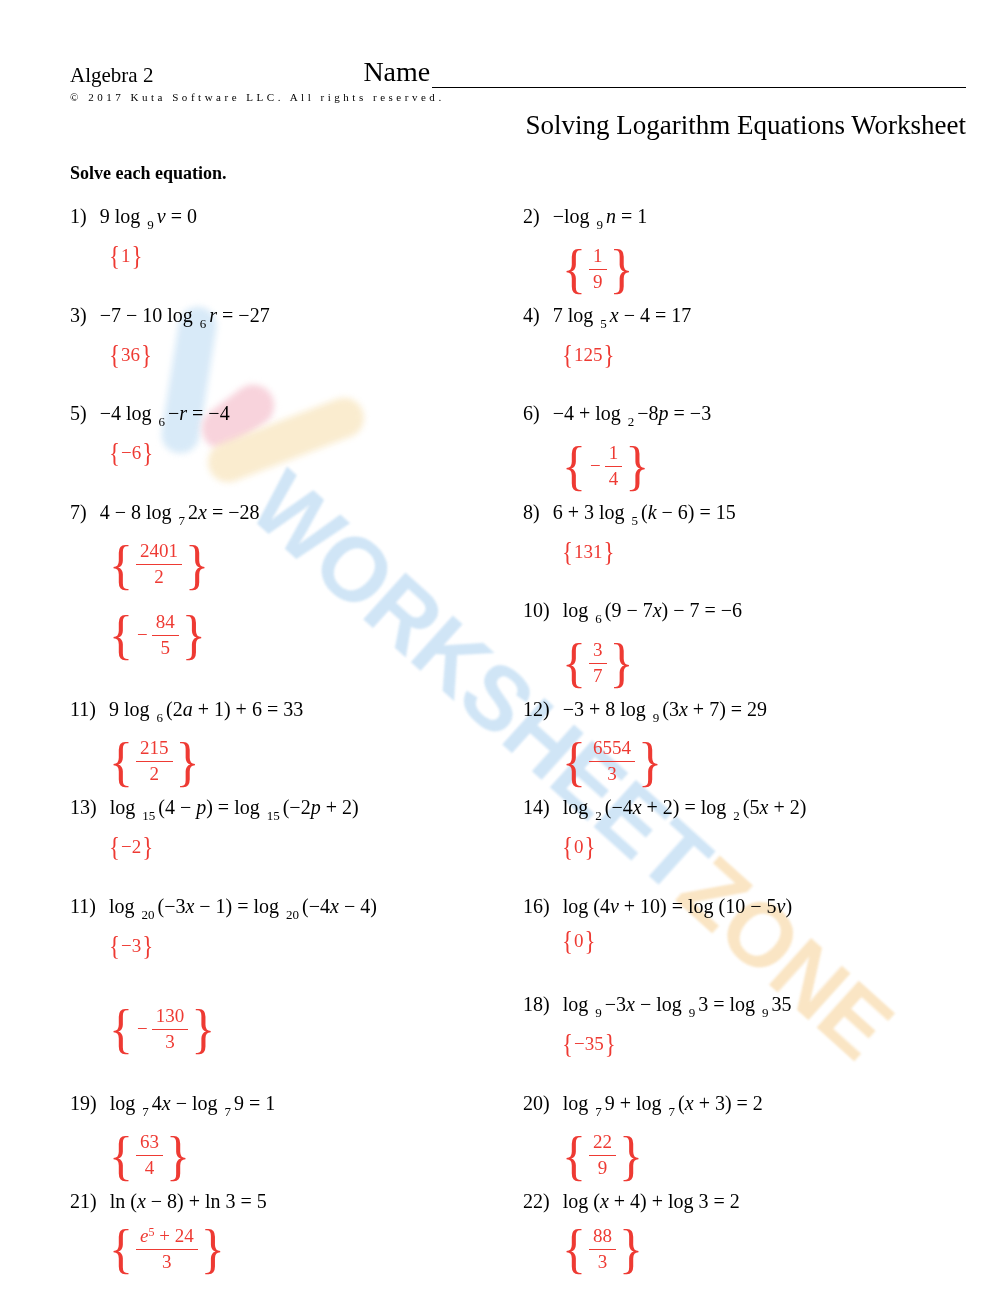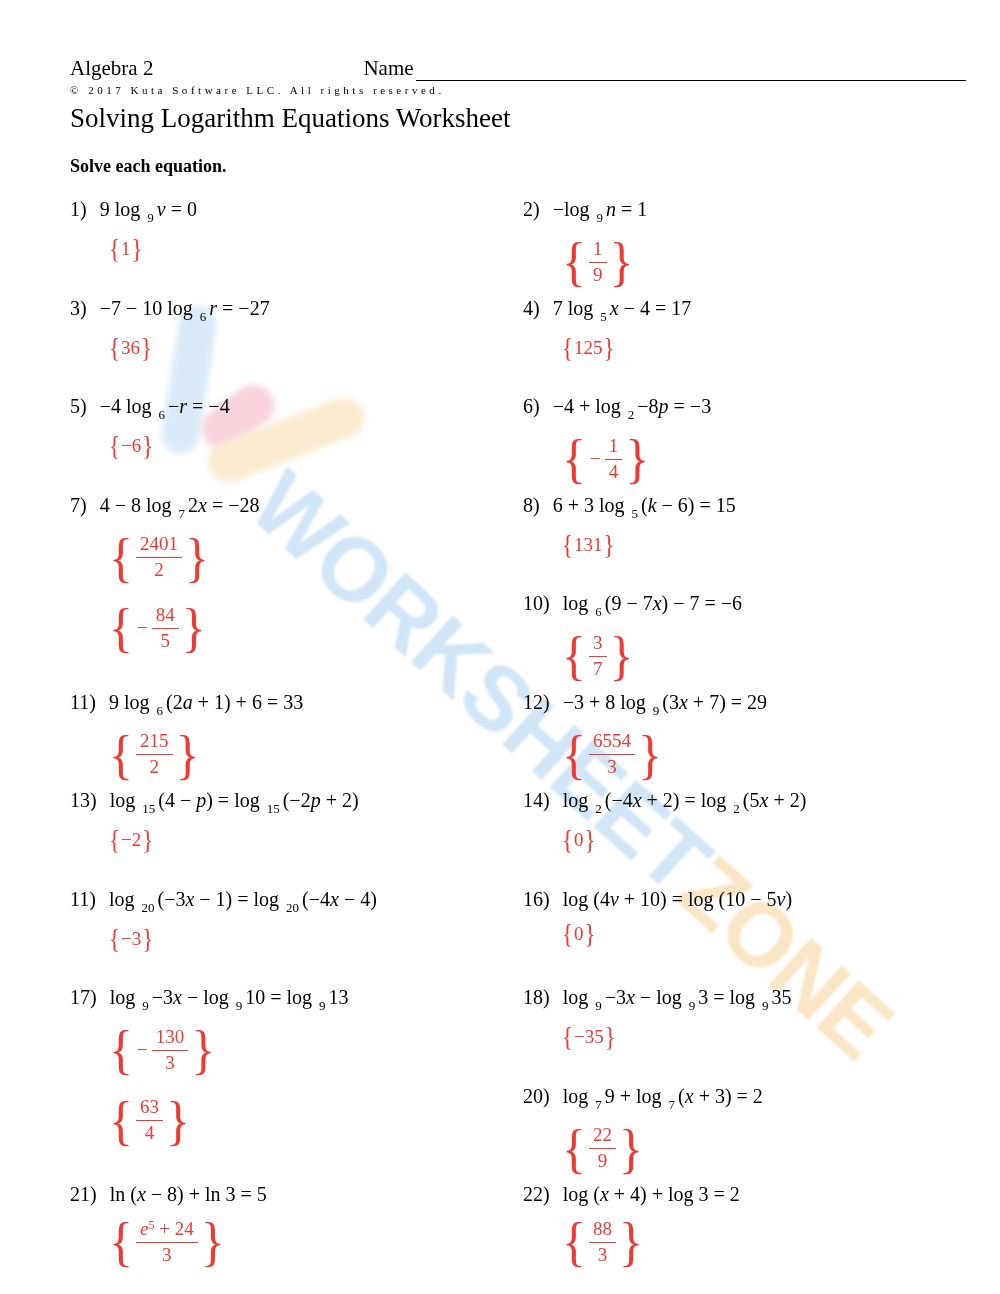--- a/index.html
+++ b/index.html
@@ -25,24 +25,24 @@
     font-family:"Liberation Sans", sans-serif;
     font-weight:bold;font-size:90px;letter-spacing:-1px;
     white-space:nowrap;filter:blur(1px);
   }
   .wm-text .wm-blue{color:rgba(170,207,238,0.55);}
   .wm-text .wm-orange{color:rgba(247,215,164,0.65);}
   
   .content{position:relative;z-index:1;padding:56px 42px 0 62px;}
   .hdr{display:flex;align-items:flex-end;}
   .hdr-course{font-size:21px;}
-  .hdr-name{flex:1;display:flex;align-items:flex-end;margin-left:210px;font-size:21px;}
+  .hdr-name{flex:1;display:flex;align-items:flex-start;margin-left:210px;font-size:28px;}
   .name-line{flex:1;border-bottom:1.5px solid #000;height:1.1em;margin-left:2px;}
   .copyright{font-size:11px;letter-spacing:0.32em;margin-top:3px;}
-  .title{font-size:27px;margin-top:7px;}
+  .title{font-size:27px;margin-top:7px;text-align:right;}
   .instruction{font-size:18px;font-weight:bold;margin-top:22px;}
   
   #problems{
     display:grid;
     grid-template-columns:453px 1fr;
     grid-auto-rows:98.5px;
     margin-top:21px;
   }
   .problem{font-size:20px;}
   .eqline{white-space:nowrap;}
@@ -240,40 +240,40 @@
         </div>
         <div class="problem">
           <div class="eqline"><span class="pnum">16)</span><span class="eq">log (4<i>v</i> + 10) = log (10 − 5<i>v</i>)</span></div>
           <div class="answer">
             <span class="brace">{</span>
             <span class="aval">0</span>
             <span class="brace">}</span>
           </div>
         </div>
         <div class="problem">
-          <div class="eqline"><span class="pnum">17)</span><span class="eq">log <sub>9</sub>−3<i>x</i> − log <sub>9</sub>10 = log <sub>9</sub>13</span></div>
           <div class="answer tall">
             <span class="brace">{</span>
             <span class="asign">−</span>
             <span class="frac">
               <span class="num">130</span>
               <span class="den">3</span>
             </span>
             <span class="brace">}</span>
           </div>
         </div>
         <div class="problem">
           <div class="eqline"><span class="pnum">18)</span><span class="eq">log <sub>9</sub>−3<i>x</i> − log <sub>9</sub>3 = log <sub>9</sub>35</span></div>
           <div class="answer">
             <span class="brace">{</span>
             <span class="aval">−35</span>
             <span class="brace">}</span>
           </div>
         </div>
         <div class="problem">
+          <div class="eqline"><span class="pnum">19)</span><span class="eq">log <sub>7</sub>4<i>x</i> − log <sub>7</sub>9 = 1</span></div>
           <div class="answer tall">
             <span class="brace">{</span>
             <span class="frac">
               <span class="num">63</span>
               <span class="den">4</span>
             </span>
             <span class="brace">}</span>
           </div>
         </div>
         <div class="problem">

